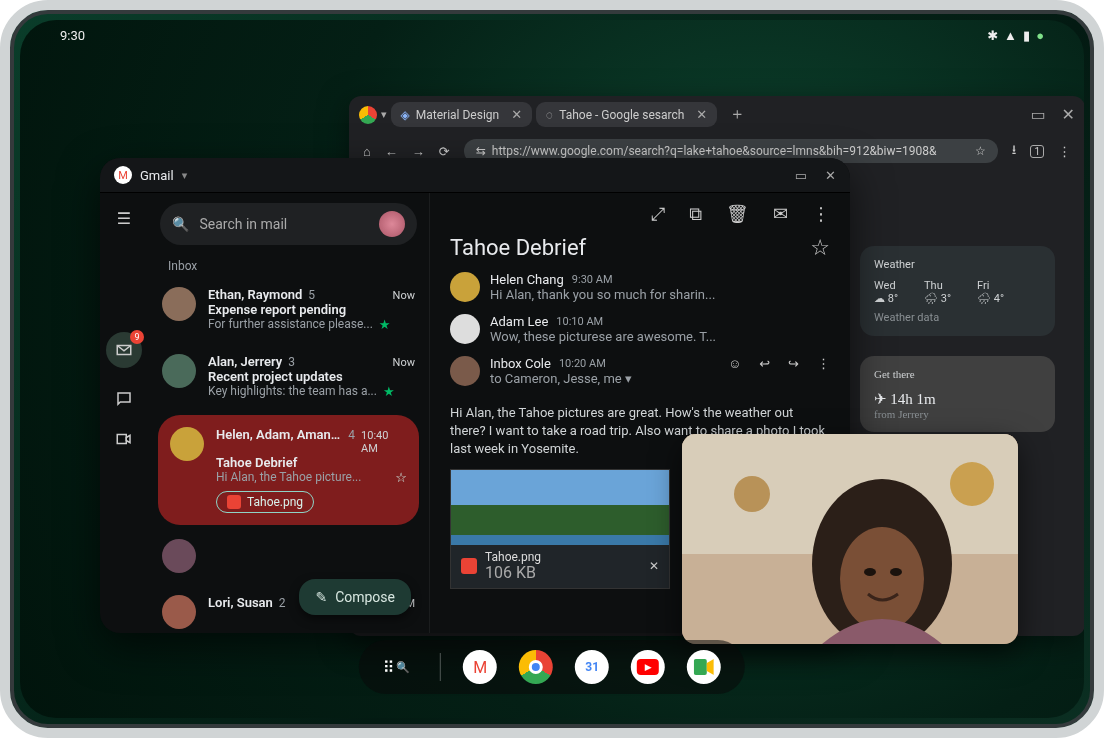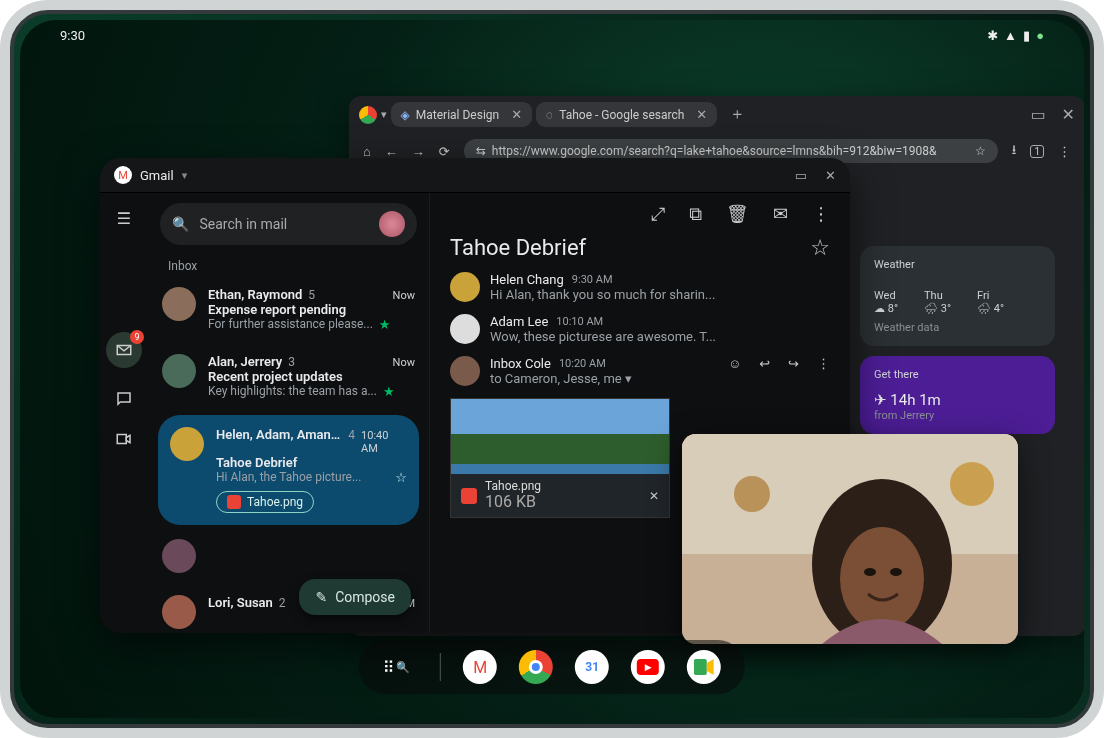--- a/index.html
+++ b/index.html
@@ -11,36 +11,36 @@
   .camera{position:absolute;top:-2px;left:50%;transform:translateX(-50%);width:80px;height:14px;display:block;}
 
   .browser{position:absolute;left:329px;top:76px;width:736px;height:540px;background:#202124;border-radius:12px;color:#e8eaed;box-shadow:0 8px 30px rgba(0,0,0,.5);}
   .browser .titlebar{display:flex;align-items:center;gap:4px;padding:6px 10px;}
   .tab{display:flex;align-items:center;gap:6px;background:#35363a;border-radius:9px;padding:5px 10px;font-size:12px;color:#ccc;}
   .tab .close{color:#aaa;font-size:13px;margin-left:6px;}
   .titlebar .sysbtn{margin-left:auto;display:flex;gap:16px;color:#aaa;align-items:center;}
   .toolbar{display:flex;align-items:center;gap:14px;padding:6px 14px;color:#ccc;font-size:13px;}
   .omnibox{flex:1;display:flex;align-items:center;background:#3c4043;border-radius:20px;padding:5px 12px;font-size:12px;color:#ccc;gap:6px;}
   .weather{position:absolute;right:30px;top:150px;width:195px;background:#2a3033;border-radius:14px;color:#cfd2d4;padding:12px 14px;font-size:11px;}
-  .weather .row{display:flex;gap:26px;margin-top:18px;}
-  .map-card{position:absolute;right:30px;top:260px;width:195px;background:#4c1d95;border-radius:14px;color:#cfd2d4;padding:12px 14px;font-size:11px;}
+  .weather .row{display:flex;gap:26px;margin-top:8px;}
+  .map-card{position:absolute;right:30px;top:260px;width:195px;background:#404040;border-radius:14px;color:#cfd2d4;padding:12px 14px;font-size:11px;font-family:Liberation Serif, serif;}
 
   .gmail{position:absolute;left:80px;top:138px;width:750px;height:475px;background:#0d0f10;border-radius:20px;color:#e8eaed;box-shadow:0 14px 40px rgba(0,0,0,.6);display:flex;flex-direction:column;overflow:hidden;}
   .gmail .titlebar2{display:flex;align-items:center;gap:8px;padding:8px 14px;background:#141618;border-bottom:1px solid #000;font-size:13px;}
   .titlebar2 .right2{margin-left:auto;display:flex;gap:18px;color:#aaa;align-items:center;}
   .gmail-body{flex:1;display:flex;overflow:hidden;}
   .rail{width:48px;display:flex;flex-direction:column;align-items:center;padding-top:16px;gap:22px;color:#ccc;}
   .rail .badge{position:relative;width:36px;height:36px;border-radius:50%;background:#2a3a33;display:flex;align-items:center;justify-content:center;}
   .rail .badge::after{content:"9";position:absolute;top:-2px;right:-2px;background:#ea4335;color:#fff;border-radius:8px;font-size:9px;width:14px;height:14px;display:flex;align-items:center;justify-content:center;}
   .list{width:282px;border-right:1px solid #1b1d1e;position:relative;display:flex;flex-direction:column;}
   .search{margin:10px 12px;background:#1f2123;border-radius:24px;padding:8px 12px;display:flex;align-items:center;gap:10px;color:#aaa;font-size:14px;}
   .avatar-small{width:26px;height:26px;border-radius:50%;background:#6b4; display:inline-block;}
   .section-label{font-size:12px;color:#9aa0a6;padding:4px 20px;}
   .thread{display:flex;gap:12px;padding:10px 14px 12px 14px;font-size:13px;cursor:pointer;}
-  .thread.selected{background:#0c4a6e;border-radius:22px;margin:4px 10px;padding:12px;}
+  .thread.selected{background:#7f1d1d;border-radius:22px;margin:4px 10px;padding:12px;}
   .thread .av{width:34px;height:34px;border-radius:50%;background:#555;flex-shrink:0;}
   .thread .ct{flex:1;min-width:0;}
   .thread .top{display:flex;align-items:baseline;gap:6px;}
   .thread .senders{font-weight:600;color:#e8eaed;white-space:nowrap;overflow:hidden;text-overflow:ellipsis;}
   .thread .count{color:#9aa0a6;font-size:12px;}
   .thread .time{margin-left:auto;color:#cfd2d4;font-size:11px;}
   .thread .subj{font-weight:600;font-size:13px;white-space:nowrap;overflow:hidden;text-overflow:ellipsis;}
   .thread .snip{color:#9aa0a6;font-size:12px;white-space:nowrap;overflow:hidden;text-overflow:ellipsis;}
   .thread .star{margin-left:6px;color:#0b6;}
   .chip{display:inline-flex;align-items:center;gap:6px;border:1px solid #8fd3c6;border-radius:14px;padding:3px 10px;font-size:12px;margin-top:6px;color:#d8f0ea;}
@@ -304,20 +304,21 @@
                 <div class="mactions">
                   <span>☺</span>
                   <span>↩</span>
                   <span>↪</span>
                   <span>⋮</span>
                 </div>
               </div>
               <div class="mbody"><span>to Cameron, Jesse, me</span> <span>▾</span></div>
             </div>
           </div>
+          <div class="bodytext">Hi Alan, the Tahoe pictures are great. How's the weather out there? I want to take a road trip. Also want to share a photo I took last week in Yosemite.</div>
           <div class="attachimg">
             <div class="attachbar">
               <span style="width:16px;height:16px;background:#ea4335;border-radius:3px"></span>
               <div style="line-height:1.1">
                 <div>Tahoe.png</div>
                 <div style="font-size:16px;color:#aaa">106 KB</div>
               </div>
               <span style="margin-left:auto;color:#ccc">✕</span>
             </div>
           </div>

